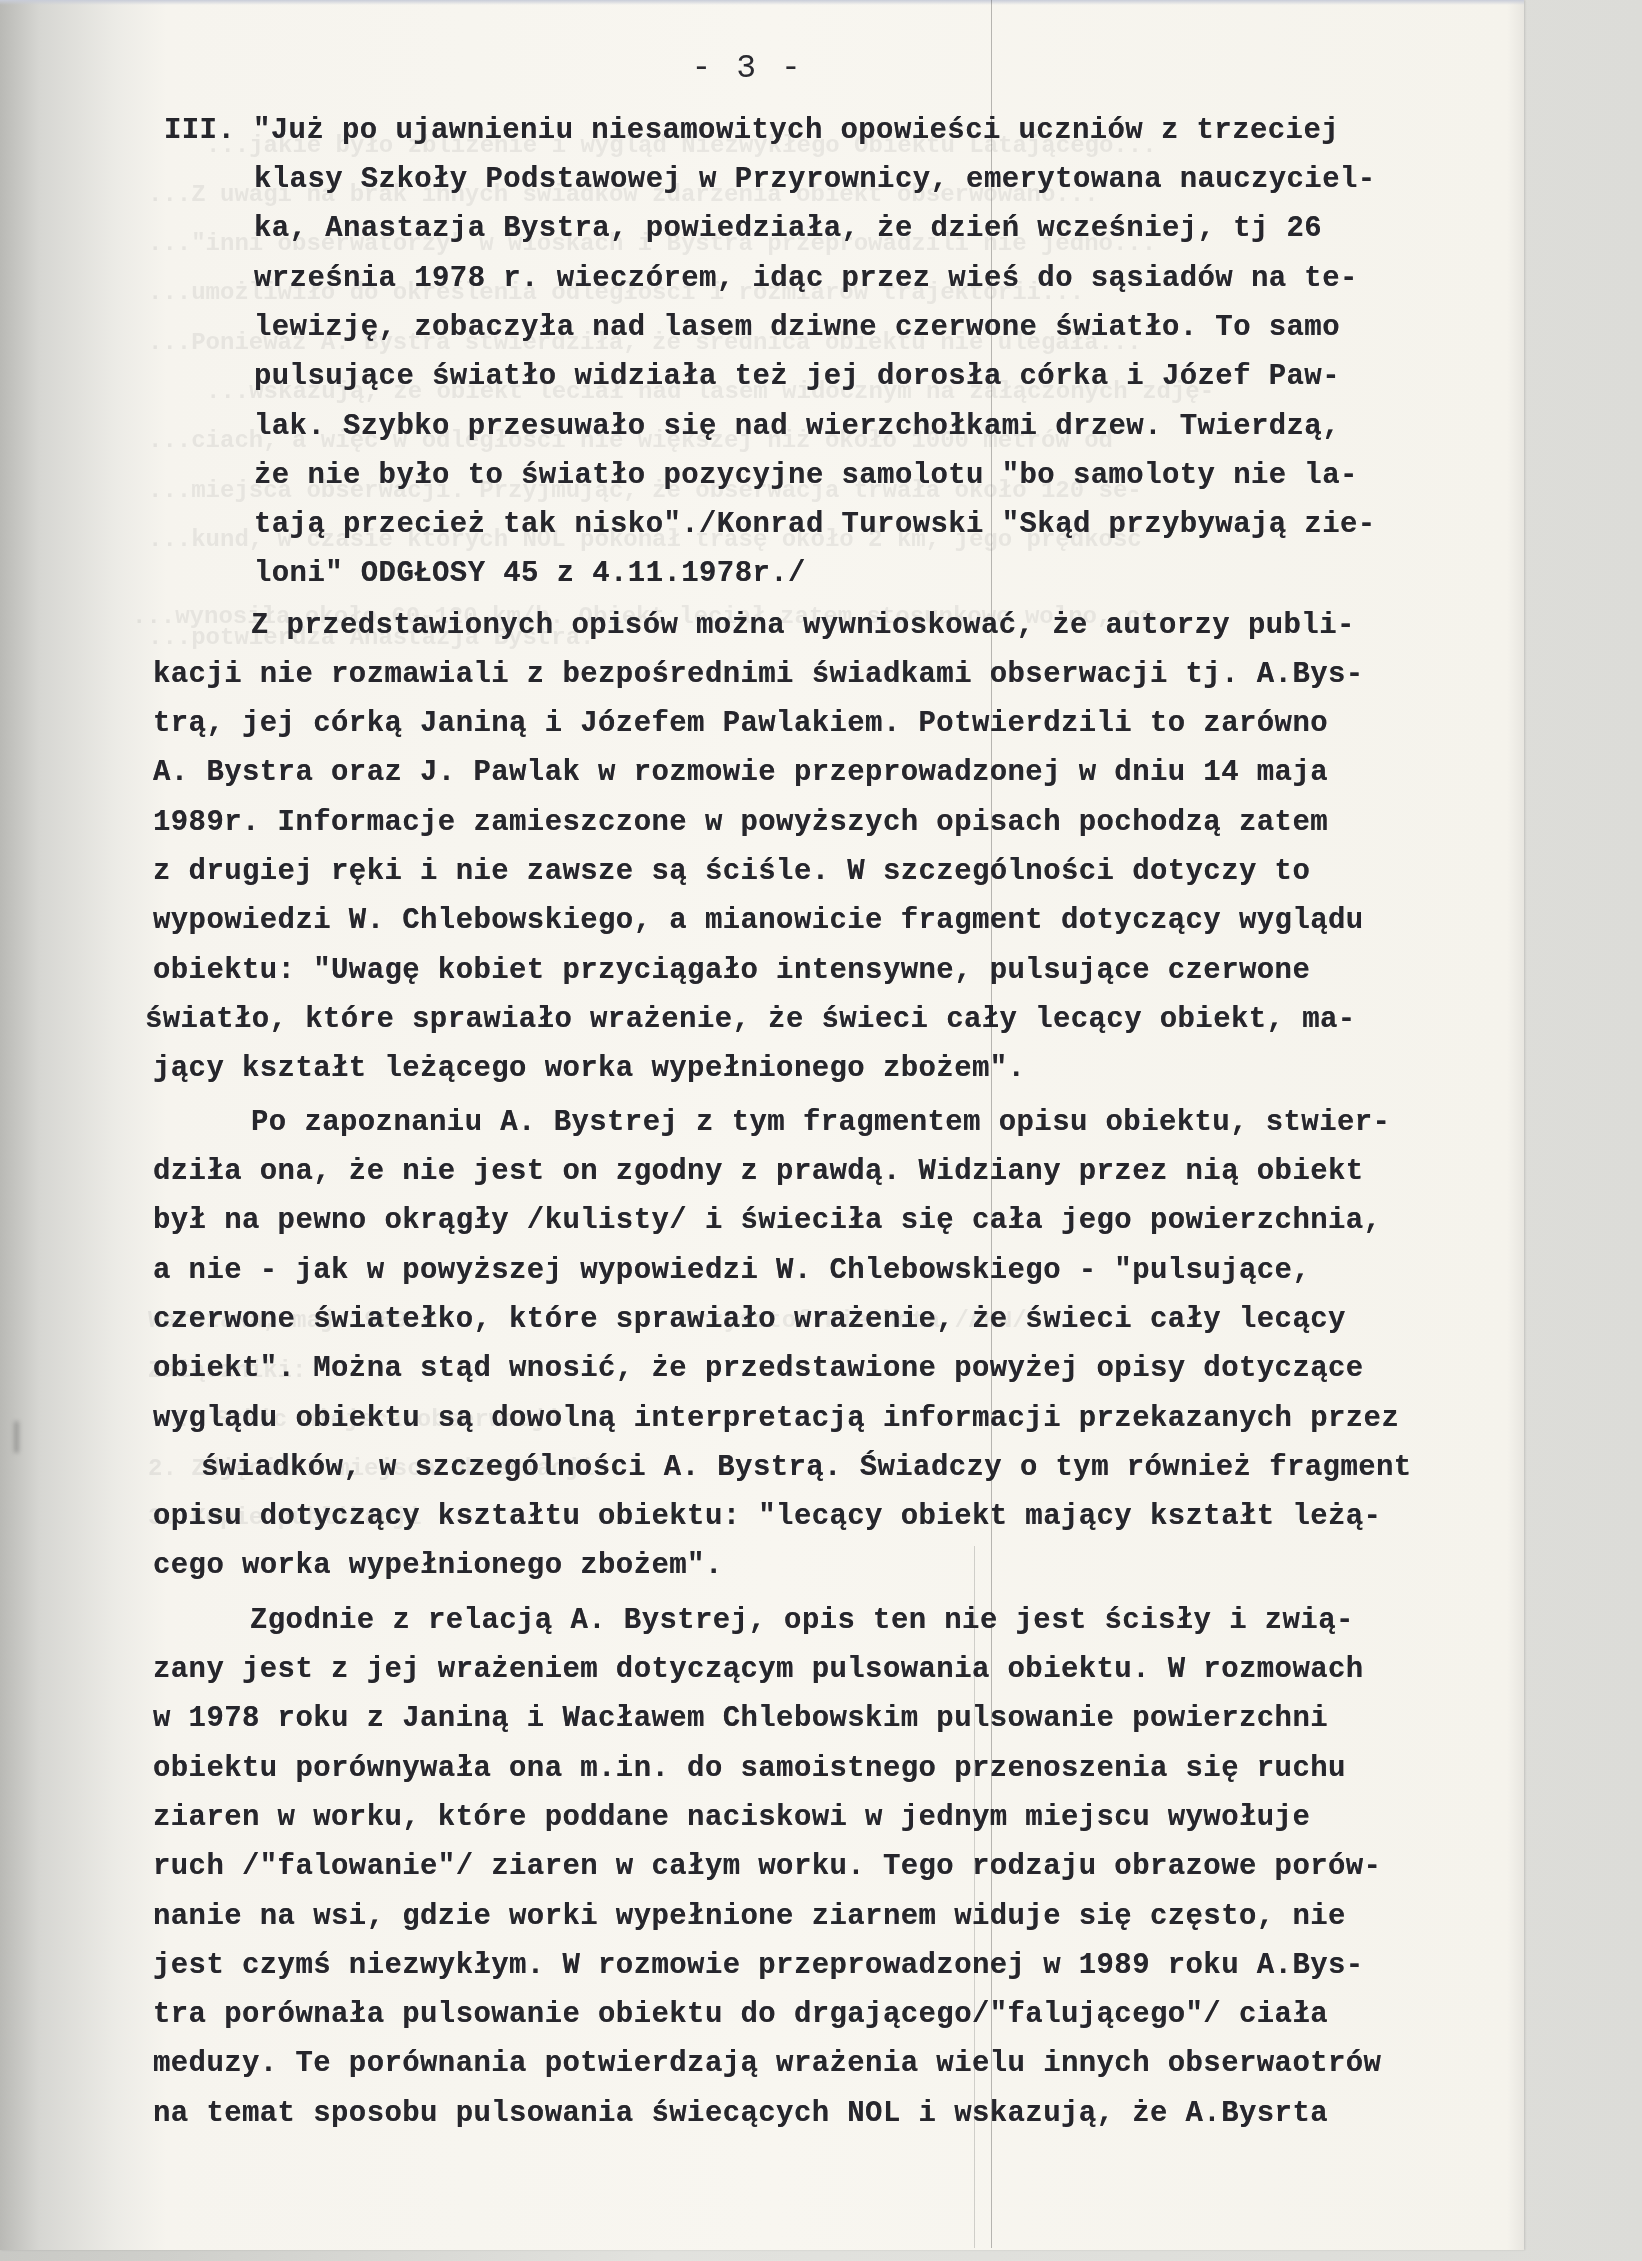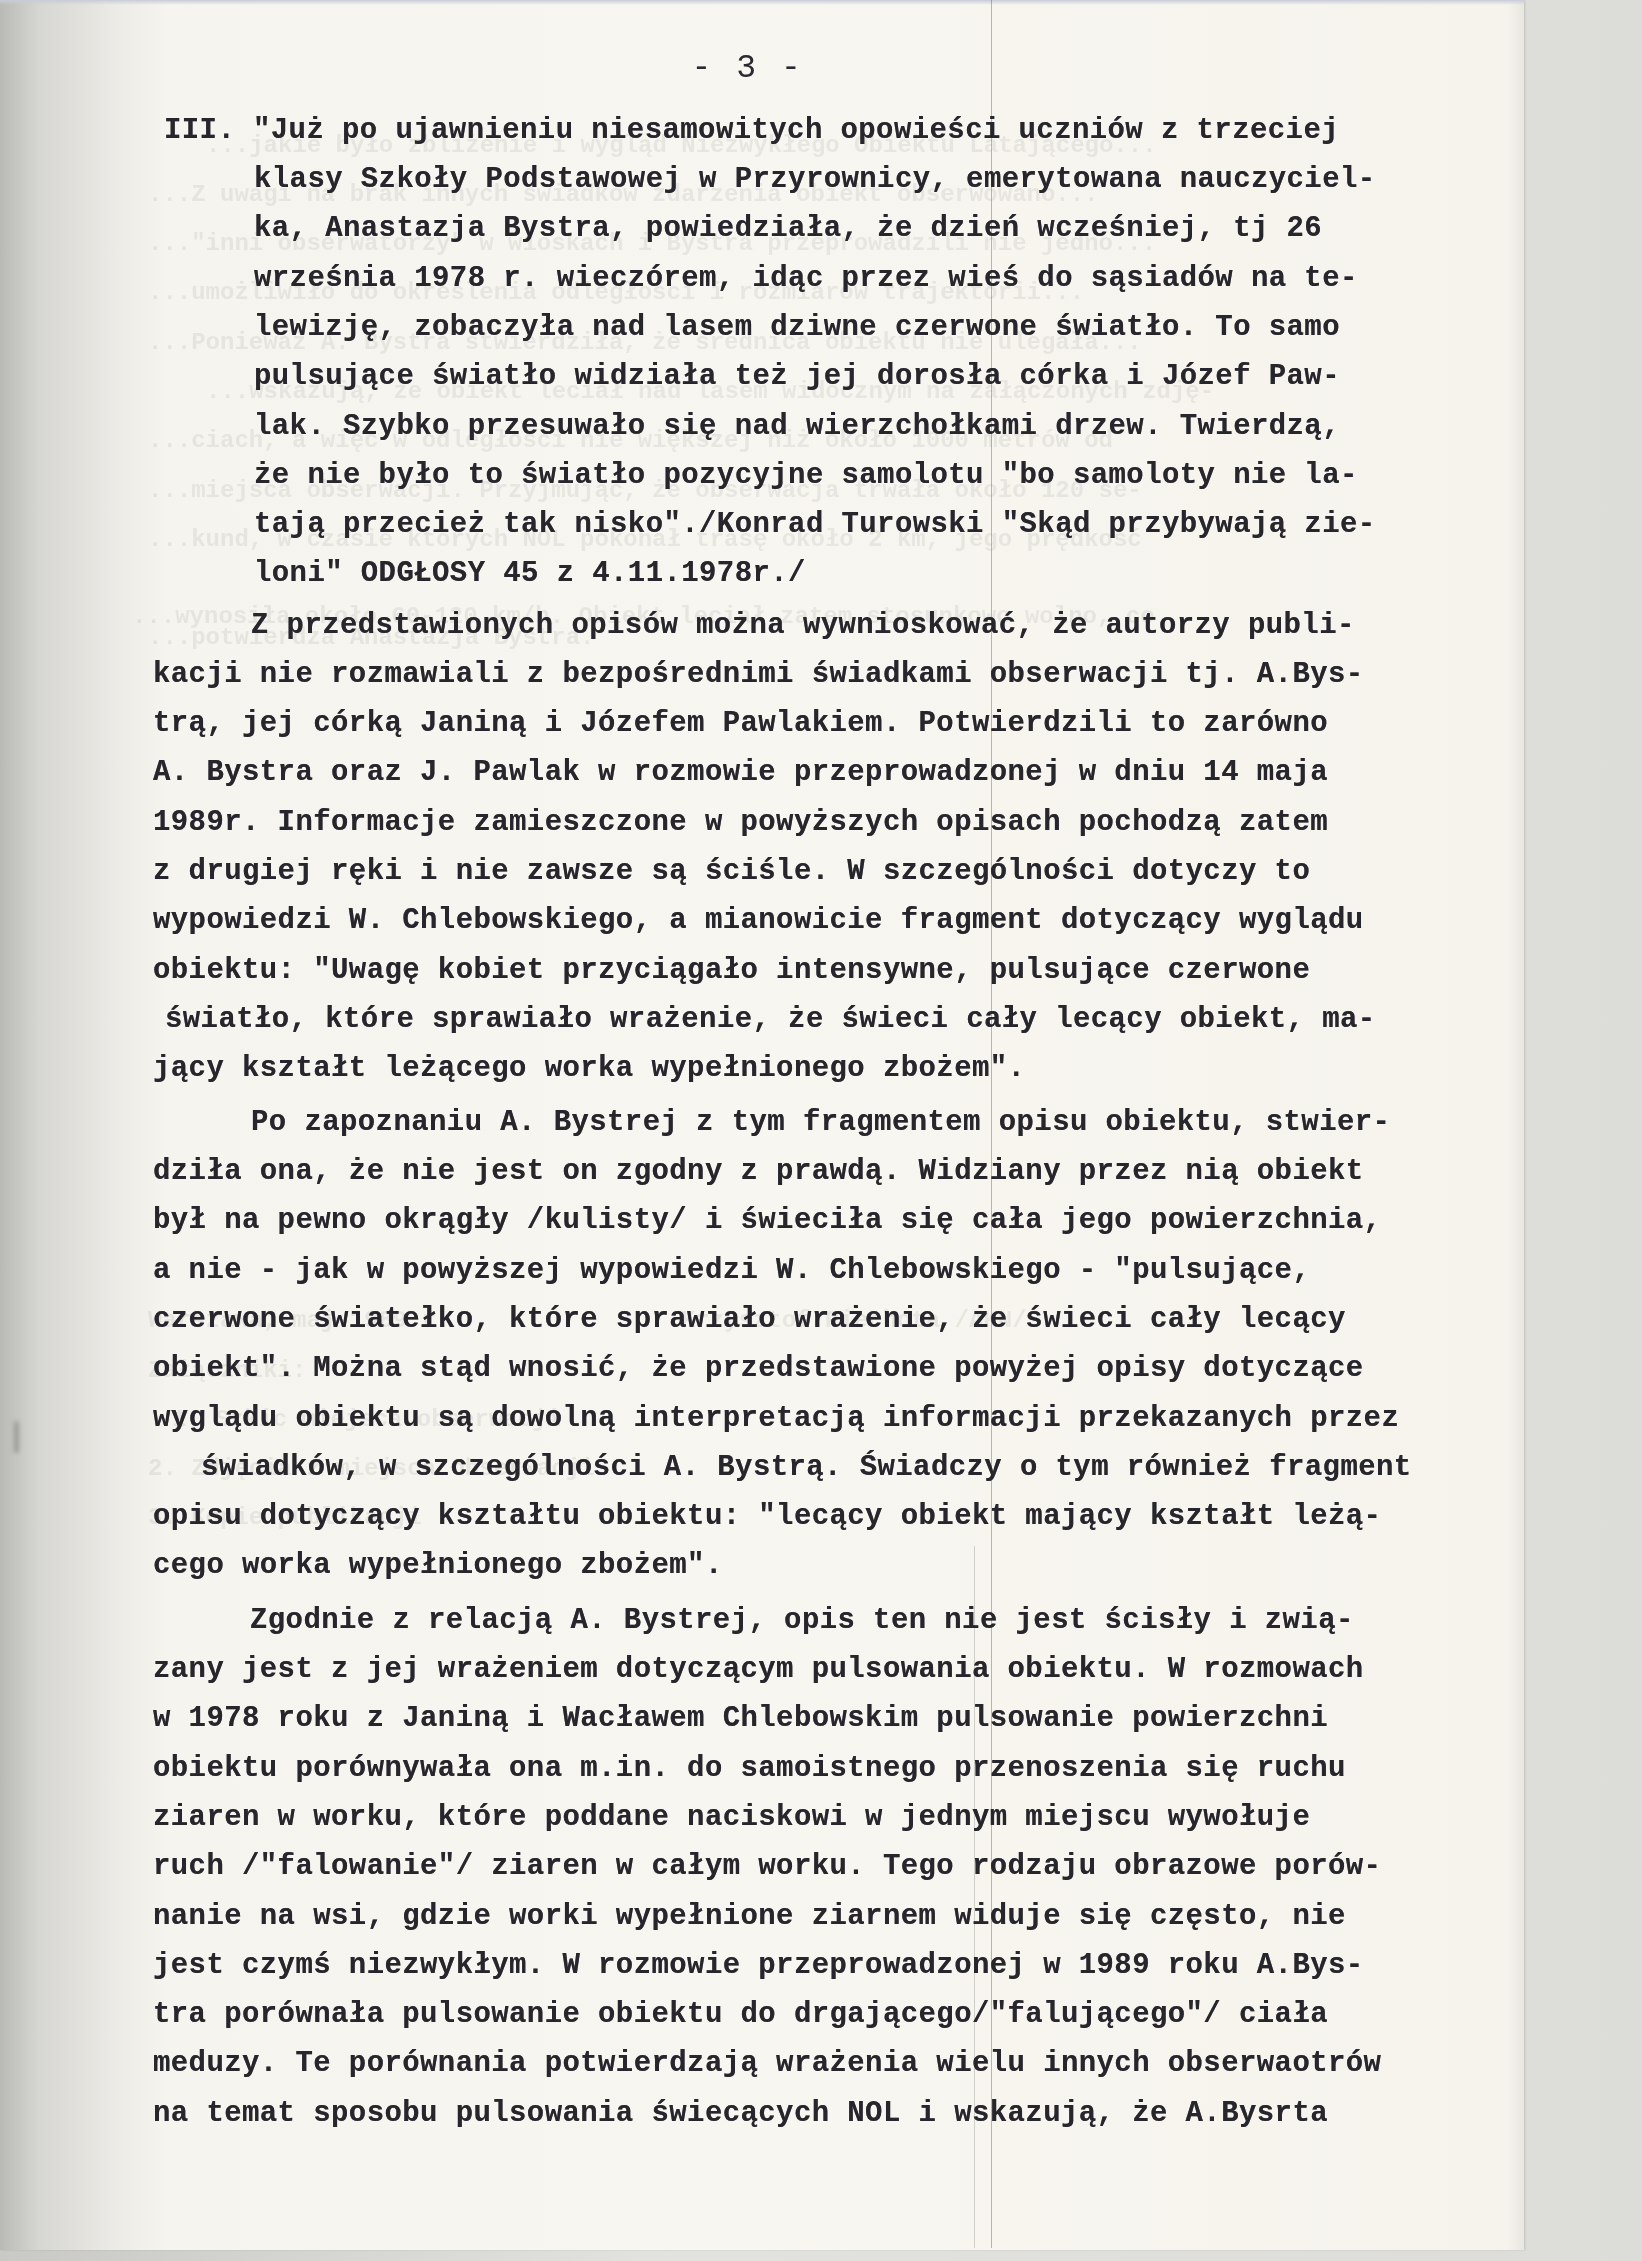--- a/index.html
+++ b/index.html
@@ -103,21 +103,21 @@
       </div>
       <div>
         <div class="line" style="top: 606px; left: 251px;">Z przedstawionych opisów można wywnioskować, że autorzy publi-</div>
         <div class="line" style="top: 655px; left: 153px;">kacji nie rozmawiali z bezpośrednimi świadkami obserwacji tj. A.Bys-</div>
         <div class="line" style="top: 704px; left: 153px;">trą, jej córką Janiną i Józefem Pawlakiem. Potwierdzili to zarówno</div>
         <div class="line" style="top: 753px; left: 153px;">A. Bystra oraz J. Pawlak w rozmowie przeprowadzonej w dniu 14 maja</div>
         <div class="line" style="top: 803px; left: 153px;">1989r. Informacje zamieszczone w powyższych opisach pochodzą zatem</div>
         <div class="line" style="top: 852px; left: 153px;">z drugiej ręki i nie zawsze są ściśle. W szczególności dotyczy to</div>
         <div class="line" style="top: 901px; left: 153px;">wypowiedzi W. Chlebowskiego, a mianowicie fragment dotyczący wyglądu</div>
         <div class="line" style="top: 951px; left: 153px;">obiektu: "Uwagę kobiet przyciągało intensywne, pulsujące czerwone</div>
-        <div class="line" style="top: 1000px; left: 165px; text-align: right;">światło, które sprawiało wrażenie, że świeci cały lecący obiekt, ma-</div>
+        <div class="line" style="top: 1000px; left: 145px; text-align: right;">światło, które sprawiało wrażenie, że świeci cały lecący obiekt, ma-</div>
         <div class="line" style="top: 1049px; left: 153px;">jący kształt leżącego worka wypełnionego zbożem".</div>
       </div>
       <div>
         <div class="line" style="top: 1103px; left: 251px;">Po zapoznaniu A. Bystrej z tym fragmentem opisu obiektu, stwier-</div>
         <div class="line" style="top: 1152px; left: 153px;">dziła ona, że nie jest on zgodny z prawdą. Widziany przez nią obiekt</div>
         <div class="line" style="top: 1201px; left: 153px;">był na pewno okrągły /kulisty/ i świeciła się cała jego powierzchnia,</div>
         <div class="line" style="top: 1251px; left: 153px;">a nie - jak w powyższej wypowiedzi W. Chlebowskiego - "pulsujące,</div>
         <div class="line" style="top: 1300px; left: 153px;">czerwone światełko, które sprawiało wrażenie, że świeci cały lecący</div>
         <div class="line" style="top: 1349px; left: 153px;">obiekt". Można stąd wnosić, że przedstawione powyżej opisy dotyczące</div>
         <div class="line" style="top: 1399px; left: 153px;">wyglądu obiektu są dowolną interpretacją informacji przekazanych przez</div>

